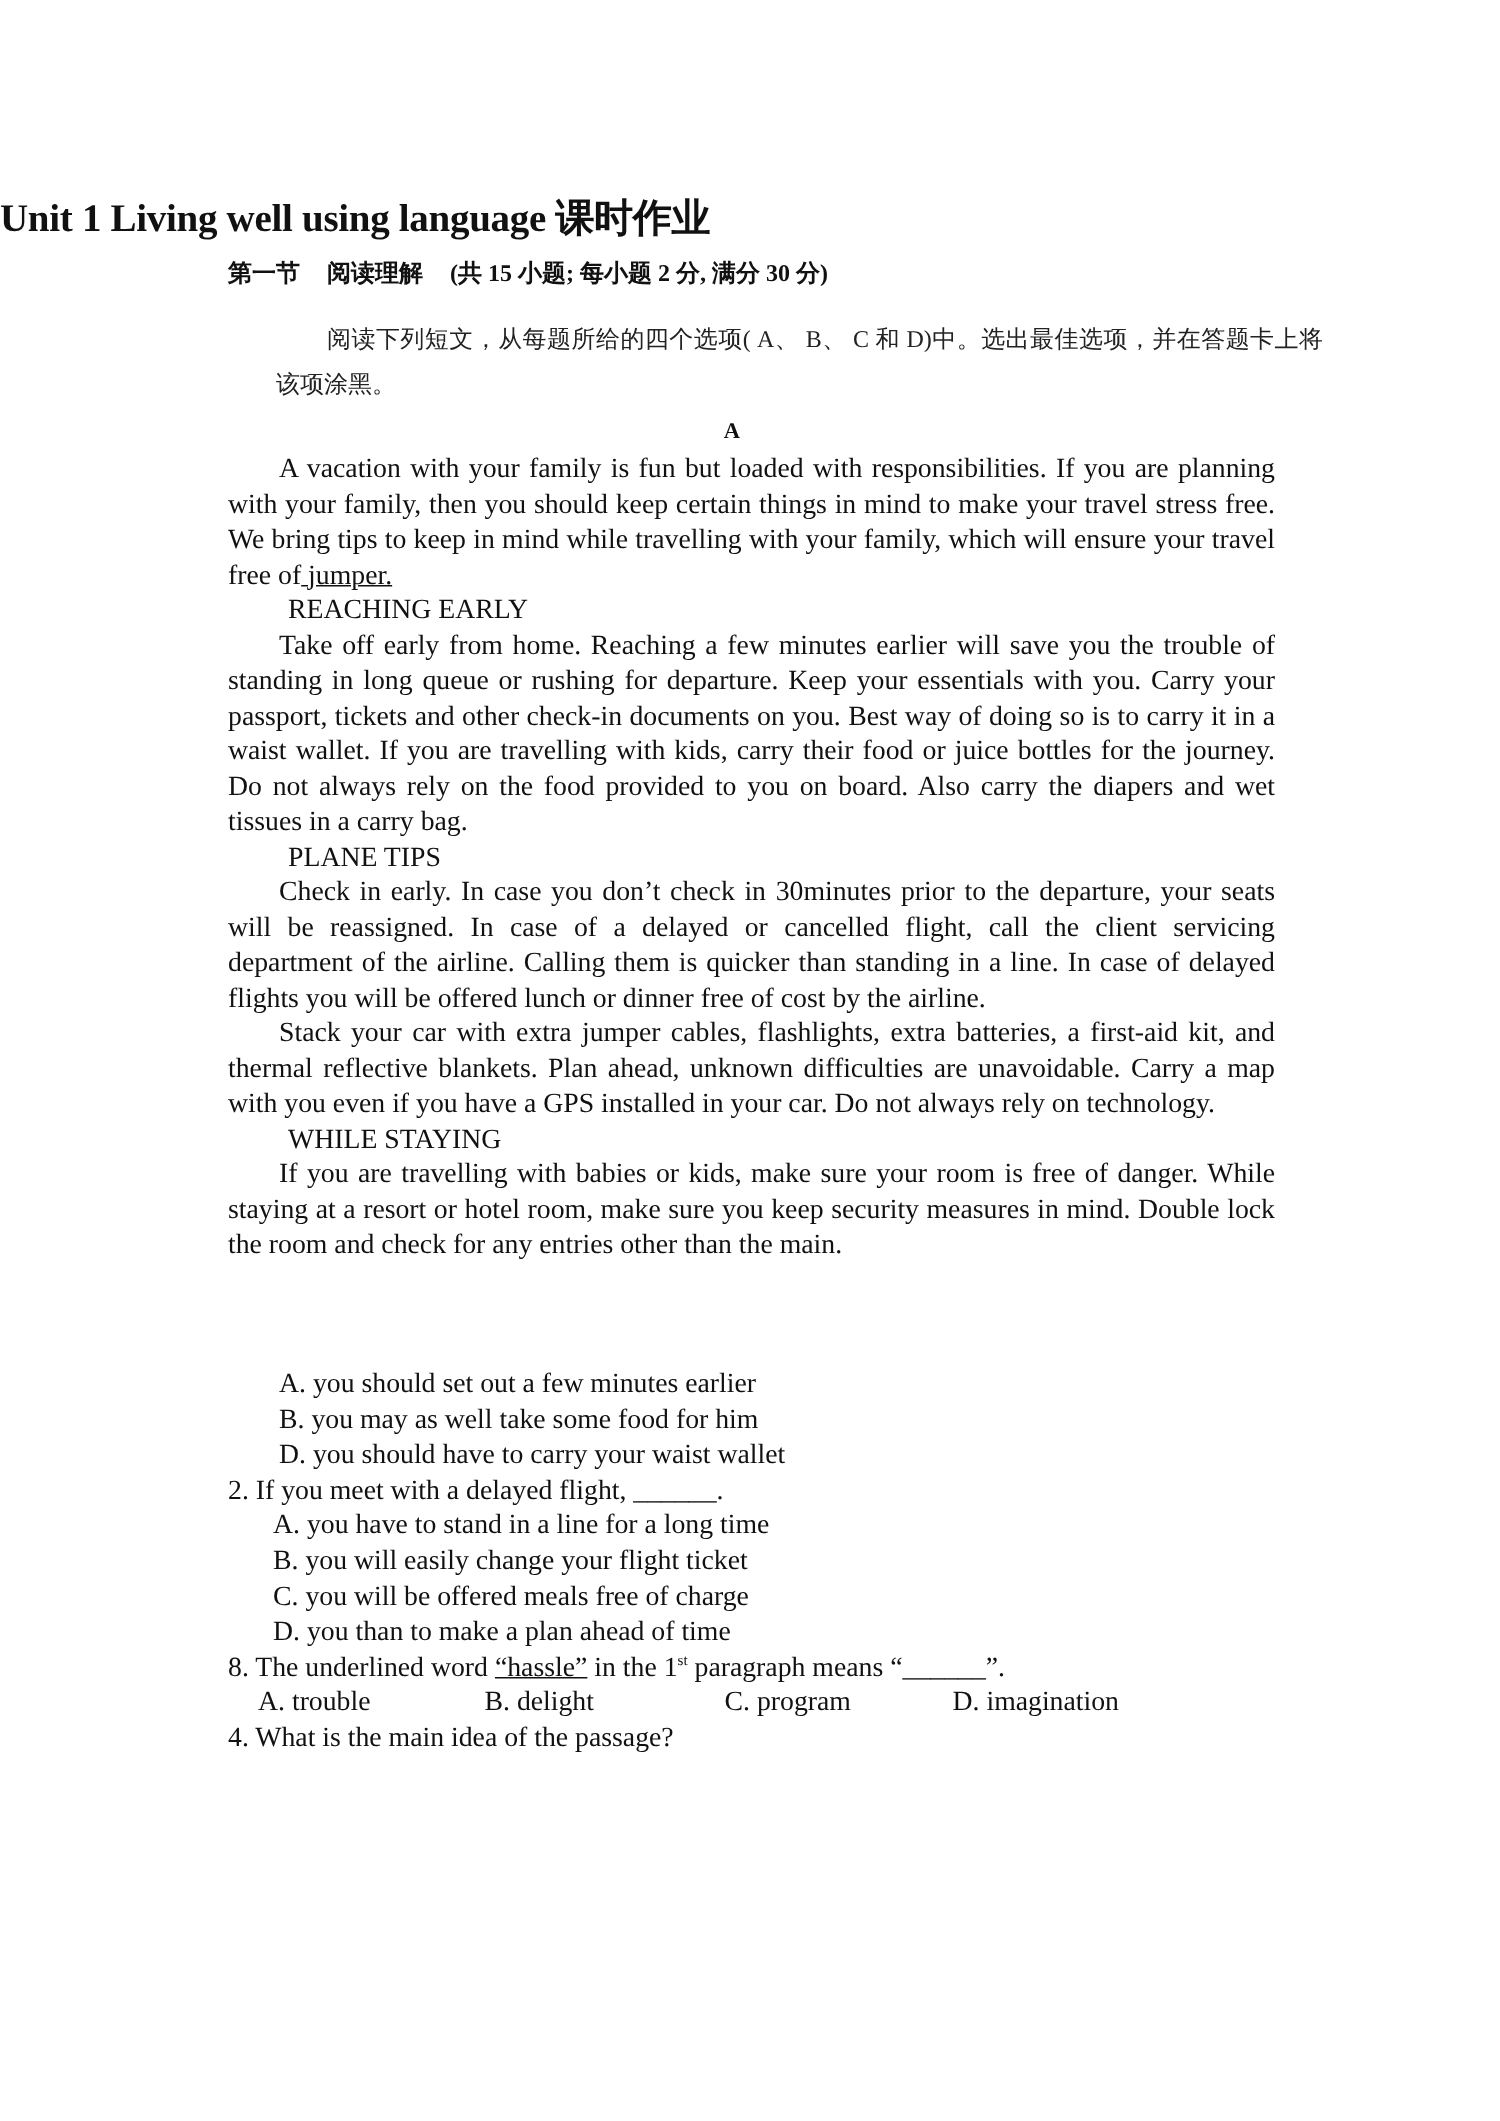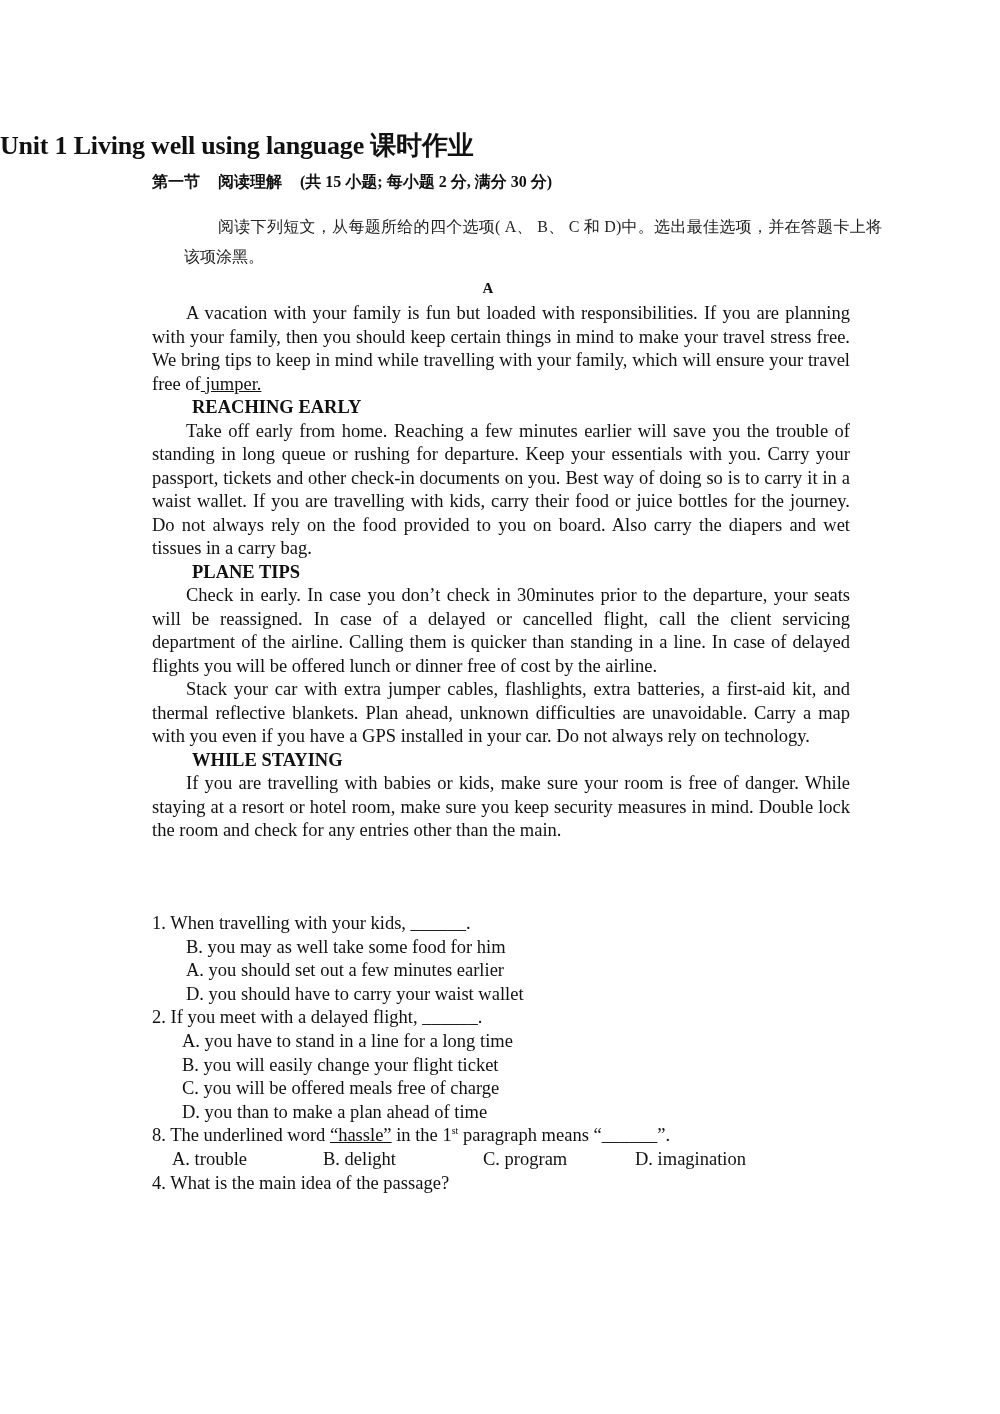--- a/index.html
+++ b/index.html
@@ -11,21 +11,21 @@
   .section-head { position: absolute; top: 172px; left: 152px; font-size: 16px; font-weight: bold; }
   .section-head .gap { display: inline-block; width: 18px; }
   .instructions { position: absolute; top: 212px; left: 152px; width: 698px; font-size: 16px;
                   line-height: 30px; text-indent: 34px; text-align: justify; color: #222; margin-left: 32px; }
   .passage-letter { position: absolute; top: 280px; left: 0; width: 976px; text-align: center;
                     font-weight: bold; font-size: 15px; }
   .body-text { position: absolute; left: 152px; width: 698px; font-size: 18.5px; line-height: 23.5px;
                text-align: justify; }
   .body-text p { margin: 0; text-indent: 34px; }
   .body-text .last { text-align-last: left; }
-  .heading { margin: 0; padding-left: 40px; font-weight: bold; font-size: 18.5px; line-height: 23.5px; }
+  .heading { margin: 0; padding-left: 40px; font-weight: normal; font-size: 18.5px; line-height: 23.5px; }
   .u { text-decoration: underline; }
   .questions { position: absolute; left: 152px; top: 912px; width: 698px; font-size: 18.5px; line-height: 23.6px; }
   .q { margin: 0; }
   .opt { margin: 0; padding-left: 34px; }
   .opt.shift { padding-left: 40px; }
   .opt.q2 { padding-left: 30px; }
   .row-opts { display: flex; padding-left: 20px; }
   .row-opts span { display: inline-block; }
   .row-opts .c1 { width: 151px; }
   .row-opts .c2 { width: 160px; }
@@ -57,23 +57,22 @@
     <p class="last">Check in early. In case you don’t check in 30minutes prior to the departure, your seats will be reassigned. In case of a delayed or cancelled flight, call the client servicing department of the airline. Calling them is quicker than standing in a line. In case of delayed flights you will be offered lunch or dinner free of cost by the airline.</p>
 
     <p class="last">Stack your car with extra jumper cables, flashlights, extra batteries, a first-aid kit, and thermal reflective blankets. Plan ahead, unknown difficulties are unavoidable. Carry a map with you even if you have a GPS installed in your car. Do not always rely on technology.</p>
 
     <div class="heading">WHILE STAYING</div>
     <p class="last">If you are travelling with babies or kids, make sure your room is free of danger. While staying at a resort or hotel room, make sure you keep security measures in mind. Double lock the room and check for any entries other than the main.</p>
   </div>
 
   <div class="questions">
     <div>
-      <p class="q">1. When travelling with your kids, ______.</p>
+      <p class="opt">A. you should set out a few minutes earlier</p>
       <p class="opt">B. you may as well take some food for him</p>
-      <p class="opt">A. you should set out a few minutes earlier</p>
       <p class="opt">D. you should have to carry your waist wallet</p>
     </div>
     <div>
       <p class="q">2. If you meet with a delayed flight, ______.</p>
       <p class="opt q2">A. you have to stand in a line for a long time</p>
       <p class="opt q2">B. you will easily change your flight ticket</p>
       <p class="opt q2">C. you will be offered meals free of charge</p>
       <p class="opt q2">D. you than to make a plan ahead of time</p>
     </div>
     <div>

